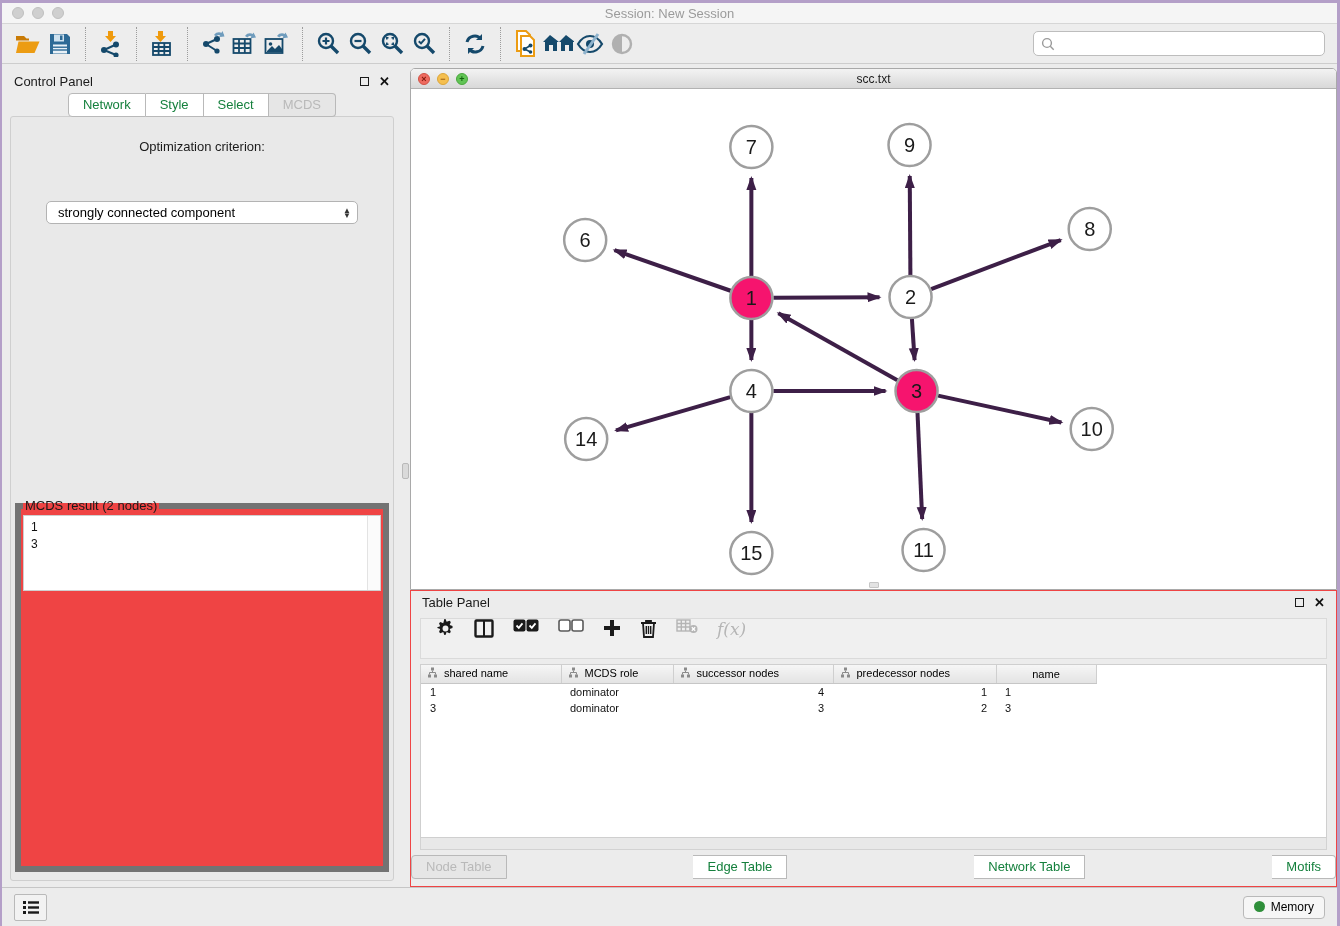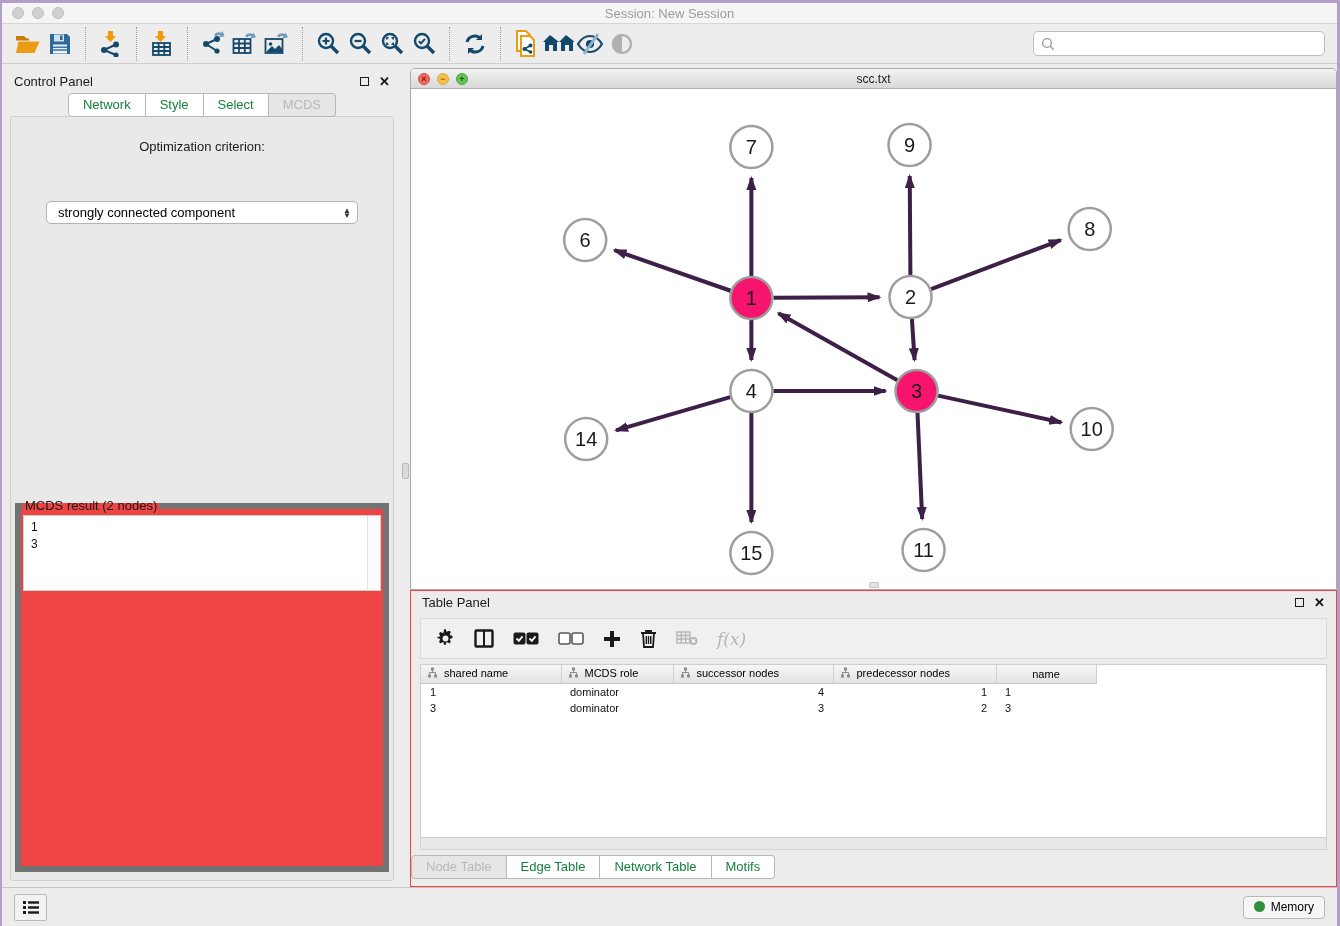--- a/index.html
+++ b/index.html
@@ -84,32 +84,32 @@
   .canvas { flex:1; position:relative; }
   #graph-svg { position:absolute; inset:0; width:100%; height:100%; }
   .net-grabber { position:absolute; bottom:1px; left:50%; margin-left:-5px; width:10px; height:6px;
     background:#e3e3e3; border:1px solid #c6c6c6; border-radius:1px; }
 
   
   .table-panel { flex:1; background:#ececec; border:1px solid #ef4444;
     display:flex; flex-direction:column; min-height:0; }
   .tp-header { height:23px; flex:none; display:flex; align-items:center; padding:0 11px; font-size:13px; color:#1a1a1a; }
   .tp-toolbar { margin:4px 9px 0; height:41px; flex:none; background:#f0f0f0; border:1px solid #dadada;
-    display:flex; align-items:center; gap:19px; padding:0 15px; }
+    display:flex; align-items:flex-start; gap:19px; padding:0 15px; }
   .ticon { display:flex; align-items:center; justify-content:center; background:none; border:none; padding:0; cursor:pointer; }
   .fx { font-family:"DejaVu Serif", serif; font-style:italic; font-size:17px; color:#b5b5b5; }
   .tbl-wrap { margin:5px 9px 0; background:#fff; border:1px solid #cfcfcf; flex:1; overflow:hidden; min-height:0; }
   table.node-table { border-collapse:collapse; font-size:11px; table-layout:fixed; }
   table.node-table th { background:linear-gradient(#f6f6f6,#e3e3e3); border-right:1px solid #cfcfcf;
     border-bottom:1px solid #c6c6c6; font-weight:normal; padding:2px 6px; height:18px; text-align:left; }
   table.node-table th .th-inner { display:flex; align-items:flex-start; gap:6px; justify-content:flex-start; }
   table.node-table th.center-label .th-inner { justify-content:center; }
   table.node-table td { padding:2px 9px; height:16px; color:#111; }
   .hscroll { height:12px; margin:0 9px; flex:none; background:#e8e8e8; border:1px solid #d2d2d2; border-top:none; }
-  .tp-tabs { display:flex; justify-content:flex-start; padding:5px 0 7px; flex:none; }
+  .tp-tabs { display:flex; justify-content:space-between; padding:5px 0 7px; flex:none; }
 
   
   .statusbar { height:39px; flex:none; border-top:1px solid #c6c6c6; display:flex; align-items:center; padding:0 12px; }
   .list-btn { width:33px; height:27px; background:#f2f2f2; border:1px solid #b9b9b9; border-radius:2px;
     display:flex; align-items:center; justify-content:center; cursor:pointer; }
   .memory-btn { margin-left:auto; display:flex; align-items:center; gap:6px; background:#f6f6f6;
     border:1px solid #b9b9b9; border-radius:4px; padding:3px 10px 4px; font-size:12px; cursor:pointer;
     font-family:"Liberation Sans", sans-serif; }
   .memory-dot { width:11px; height:11px; border-radius:50%; background:#2f8f3a; }
 </style>

